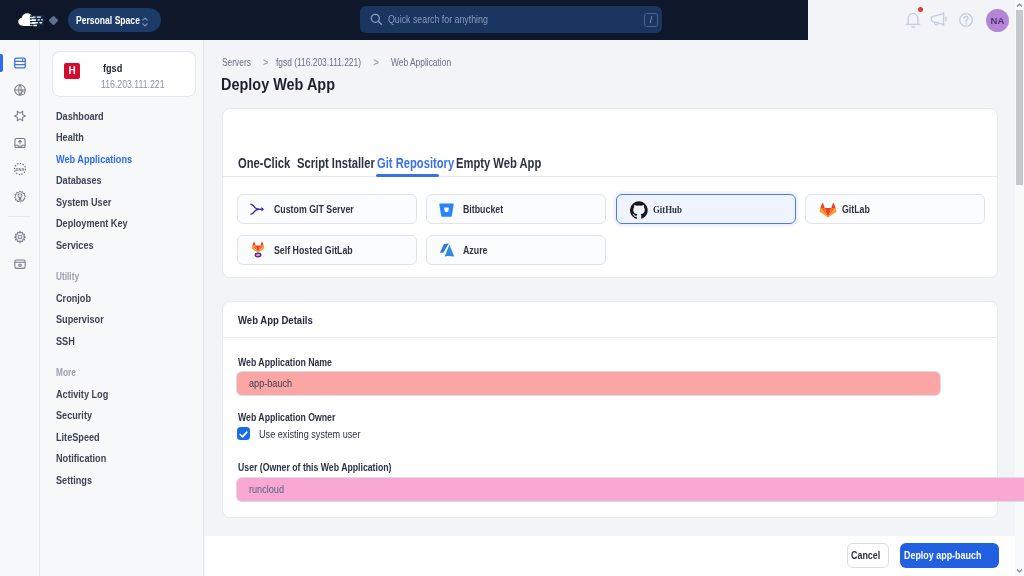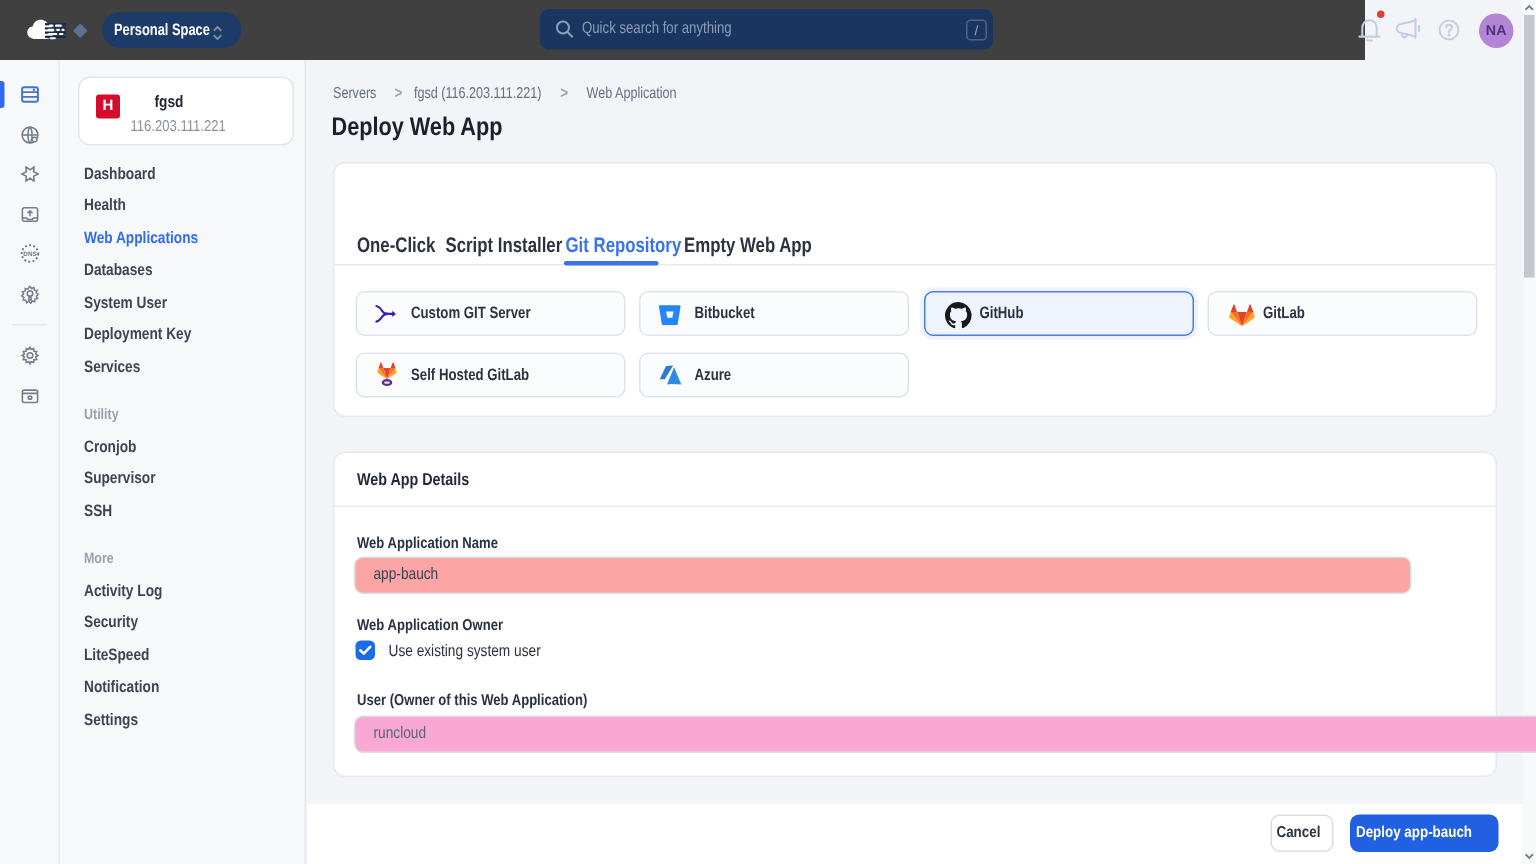--- a/index.html
+++ b/index.html
@@ -1,21 +1,21 @@
 <!DOCTYPE html>
 <html><head>
 <meta charset="utf-8">
 <style>
 * { margin:0; padding:0; box-sizing:border-box; }
 html,body { width:1024px; height:576px; overflow:hidden; font-family:"Liberation Sans", sans-serif; background:#f2f4f8; }
 .abs { position:absolute; }
 .t { display:inline-block; transform:scaleX(.83); transform-origin:0 50%; white-space:nowrap; }
 
 
-.topbar { position:absolute; left:0; top:0; width:910px; height:40px; background:#404040; }
+.topbar { position:absolute; left:0; top:0; width:808px; height:40px; background:#0f172a; }
 .pill { position:absolute; left:68px; top:8px; width:93px; height:24px; background:#1d3b68; border-radius:12px; }
 .pill .t { position:absolute; left:8px; top:6px; color:#fff; font-size:11px; font-weight:bold; transform:scaleX(.78); }
 .search { position:absolute; left:360px; top:6px; width:302px; height:27px; background:#1a3560; border-radius:6px; }
 .search .ph { position:absolute; left:28px; top:7px; color:#8b9cb8; font-size:11px; }
 .slash { position:absolute; left:284px; top:7px; width:14px; height:14px; border:1px solid #50648a; border-radius:3px; color:#93a5c2; font-size:9px; text-align:center; line-height:13px; }
 .avatar { position:absolute; left:986px; top:8.5px; width:23px; height:23px; border-radius:50%; background:#b285d5; color:#50307a; font-size:9.5px; font-weight:bold; text-align:center; line-height:23px; letter-spacing:.2px; }
 
 
 .sbar { position:absolute; left:1015px; top:0; width:9px; height:576px; background:#f8f9fa; }
 .sbar .thumb { position:absolute; left:1px; top:10px; width:7px; height:175px; background:#c4c8cd; }
@@ -24,21 +24,21 @@
 .rail { position:absolute; left:0; top:40px; width:40px; height:536px; background:#f7f8fa; border-right:1px solid #e8eaef; }
 .rail .ic { position:absolute; left:13px; width:14px; height:14px; }
 .activebar { position:absolute; left:0; top:14px; width:3px; height:18px; background:#2f6bef; border-radius:0 2px 2px 0; }
 .raildiv { position:absolute; left:8px; top:176px; width:23px; border-top:1px solid #e5e7ec; }
 
 
 .side { position:absolute; left:40px; top:40px; width:164px; height:536px; background:#f7f8fa; border-right:1px solid #e4e7ec; }
 .scard { position:absolute; left:12px; top:11px; width:144px; height:46px; background:#fff; border:1px solid #e3e6eb; border-radius:8px; }
 .hbox { position:absolute; left:11px; top:11px; width:16px; height:16px; background:#d50c2d; border-radius:2px; color:#fff; font-size:10px; font-weight:bold; text-align:center; line-height:16px; }
 .sname { position:absolute; left:34px; top:9.5px; font-size:11px; font-weight:bold; color:#21262f;padding-left:16px; }
-.sip { position:absolute; left:34px; top:26px; font-size:10.5px; color:#8a919d; }
+.sip { position:absolute; left:48px; top:26px; font-size:10.5px; color:#8a919d; }
 .nav { position:absolute; left:0; top:65.5px; width:164px; }
 .nav .it { position:relative; height:21.5px; line-height:21.5px; padding-left:16px; font-size:11px; color:#3d4452; font-weight:bold; }
 .nav .hd { height:21.5px; line-height:21.5px; padding-left:16px; font-size:10px; color:#9aa1ad; font-weight:bold; margin-top:10px; }
 .nav .blue { color:#2f6bef; }
 .beta { position:absolute; left:65px; top:4.5px; background:#fdeacf; color:#ef9f3e; font-size:8px; font-weight:bold; border-radius:7px; height:13px; line-height:13px; padding:0 5.5px; letter-spacing:.2px; }
 
 
 .content { position:absolute; left:205px; top:40px; width:810px; height:536px; background:#f2f4f8; }
 .crumb { position:absolute; top:16px; font-size:10.5px; font-weight:normal; color:#667081; }
 .crumb .t { transform:scaleX(.8); }
@@ -52,21 +52,21 @@
 
 .choose { position:absolute; left:14.5px; top:17px; font-size:11px; font-weight:bold; color:#23293a; }
 .tab { position:absolute; top:46px; font-size:14px; font-weight:bold; color:#2b3240; }
 .tab .t { transform:scaleX(.8); }
 .tabu { position:absolute; left:153px; top:65px; width:63px; height:2.5px; background:#3a72e9; border-radius:2px; }
 .tabline { position:absolute; left:0; top:67px; width:774px; border-top:1px solid #e7e9ee; }
 
 .pbtn { position:absolute; width:180px; height:30px; background:#fbfcfd; border:1px solid #e0e4ea; border-radius:6px; }
 .pbtn .lbl { position:absolute; left:36px; top:8px; font-size:11px; font-weight:bold; color:#2b3240; }
 .pbtn .lbl .t { transform:scaleX(.8); }
-.pbtn.sel { border:1.5px solid #4a7ee6; background:#eef3fd; box-shadow:0 0 0 2.5px rgba(77,130,232,.10); }
+.pbtn.sel { border:1.5px solid #4a7ee6; background:#eef3fd; box-shadow:0 0 0 2.5px rgba(77,130,232,.10);font-family:Liberation Serif, serif; }
 .pbtn svg { position:absolute; }
 
 .whead { position:absolute; left:14.5px; top:11.5px; font-size:11.5px; font-weight:bold; color:#23293a; }
 .wline { position:absolute; left:0; top:35px; width:774px; border-top:1px solid #e7e9ee; }
 .flabel { position:absolute; left:14.5px; font-size:10.5px; font-weight:bold; color:#2b3240; }
 .input { position:absolute; left:13px; width:705px; height:25px; background:#fca5a5; border:1px solid #d9dde3; border-radius:6px; font-size:11px; color:#3a4150; line-height:23px; padding-left:12px; }
 .cbox { position:absolute; left:14px; width:13px; height:13px; background:#1b6ce8; border-radius:3.5px; }
 .select { position:absolute; left:13px; width:840px; height:25px; background:#f9a8d4; border:1px solid #d9dde3; border-radius:6px; font-size:11px; color:#55657e; line-height:23px; padding-left:12px; }
 
 .footer { position:absolute; left:0; top:496px; width:810px; height:40px; background:#fff; }

